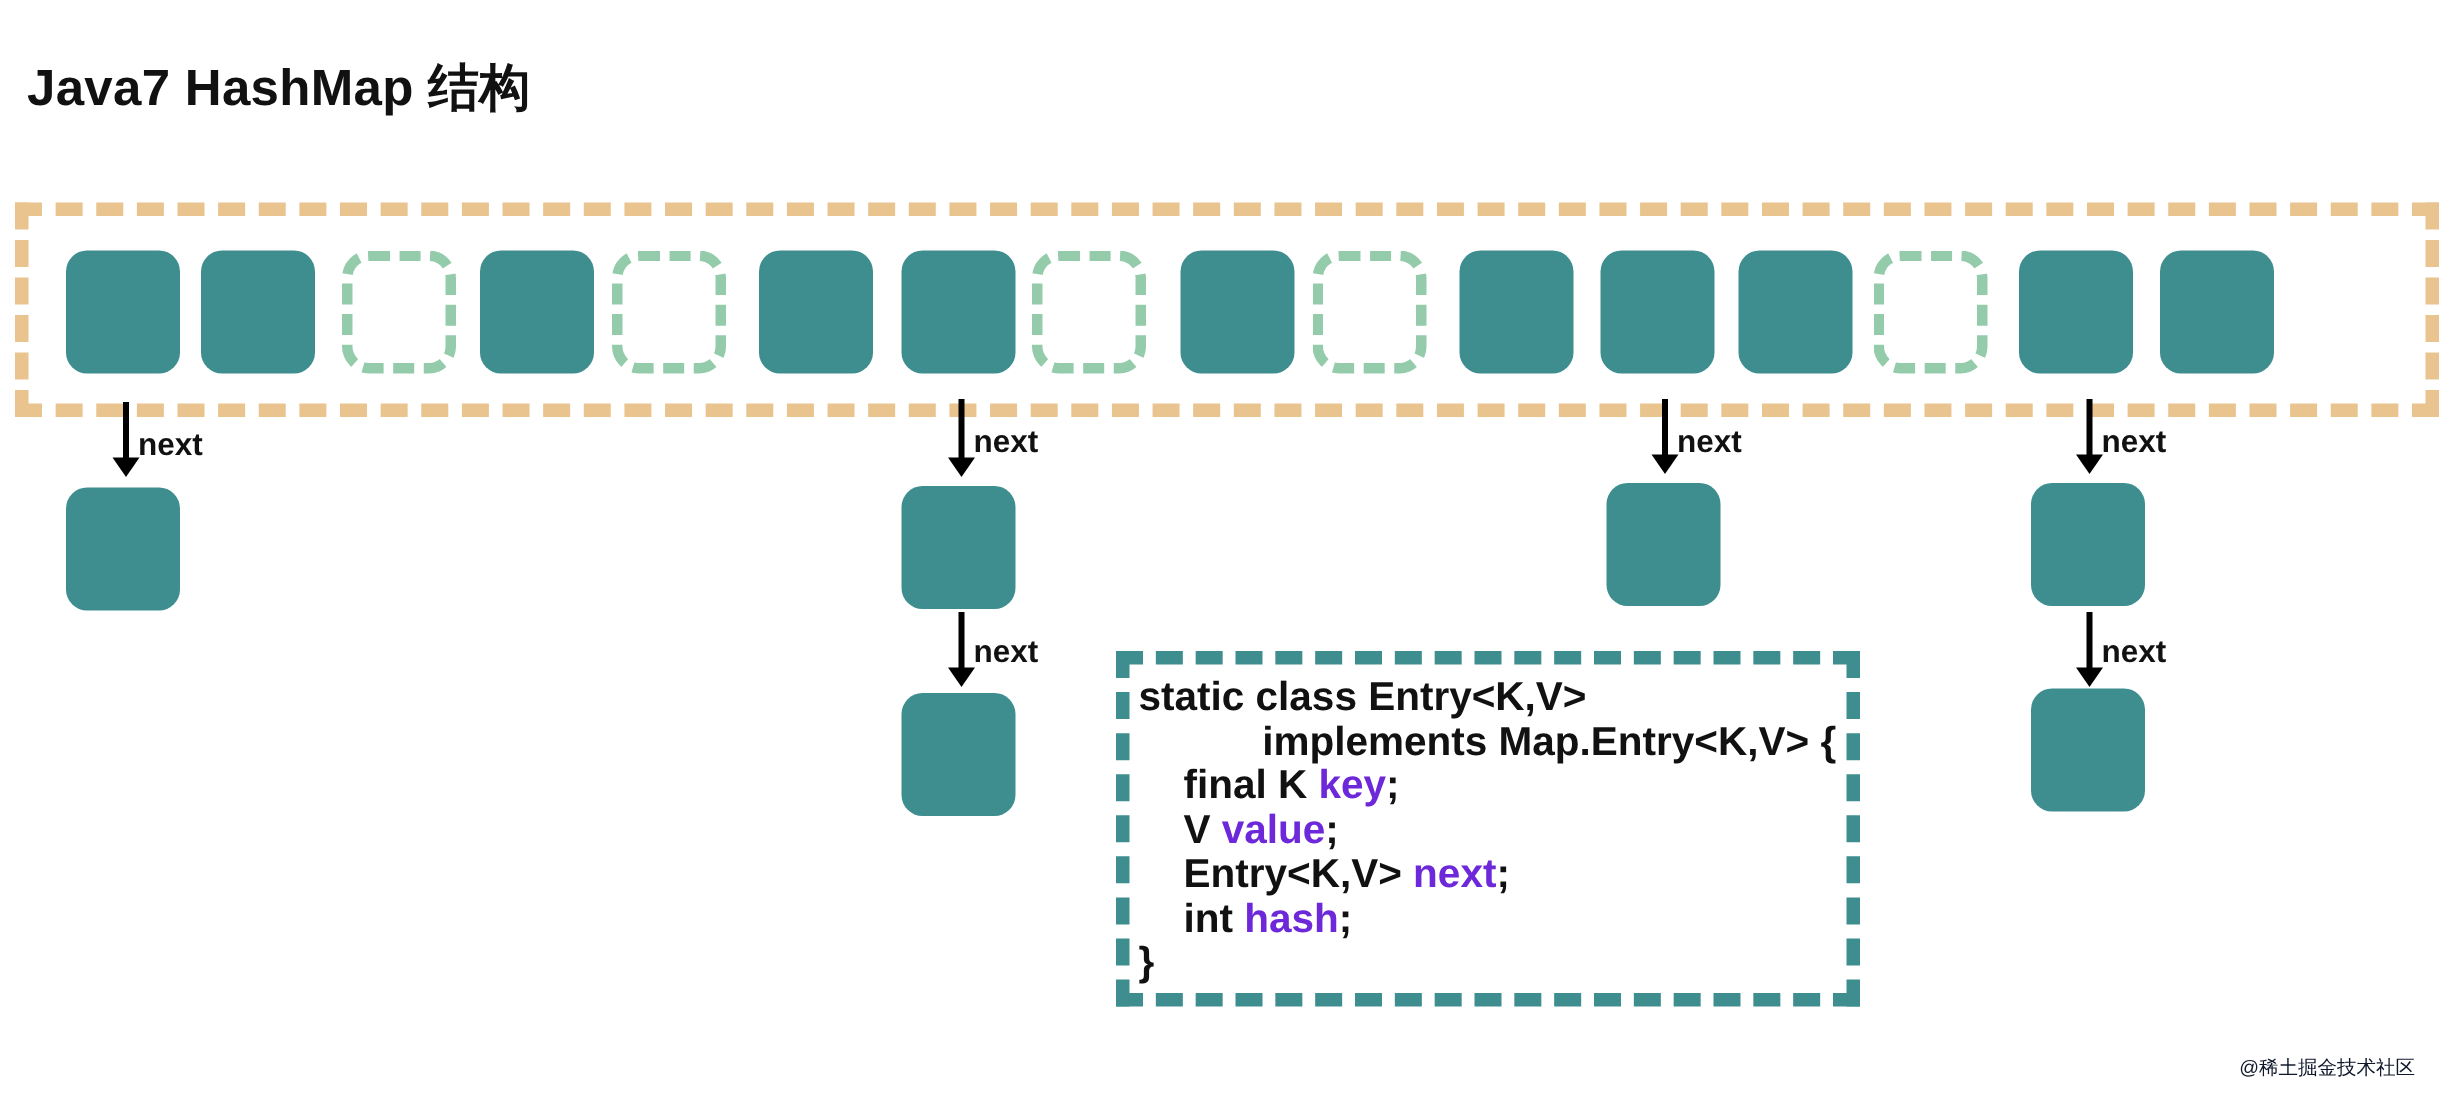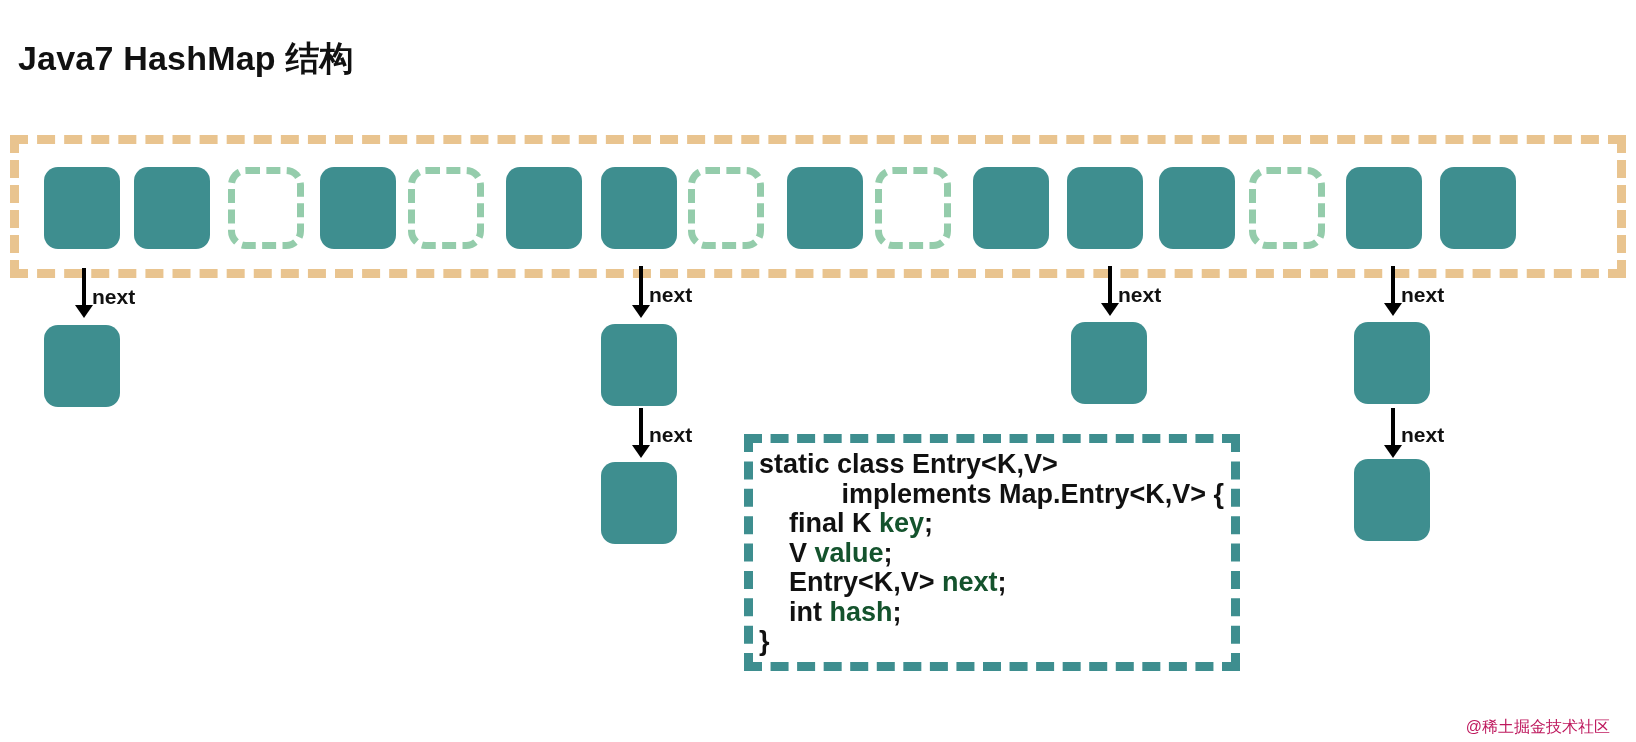--- a/index.html
+++ b/index.html
@@ -105,29 +105,29 @@
   #code-text {
     position: absolute;
     left: 6px;
     top: 7px;
     font-size: 27px;
     font-weight: bold;
     line-height: 29.5px;
     color: #111111;
     white-space: pre;
   }
-  .kw-teal { color: #14532d; }
+  .kw-teal { color: #6d28d9; }
 
   
   #watermark {
     position: absolute;
     right: 18px;
-    bottom: 4px;
-    font-size: 16px;
-    color: #be185d;
+    bottom: 21px;
+    font-size: 13px;
+    color: #0f172a;
     white-space: nowrap;
   }
 </style>
 </head>
 <body>
 
 <div id="stage">
 
   <div id="title">Java7 HashMap 结构</div>
 

